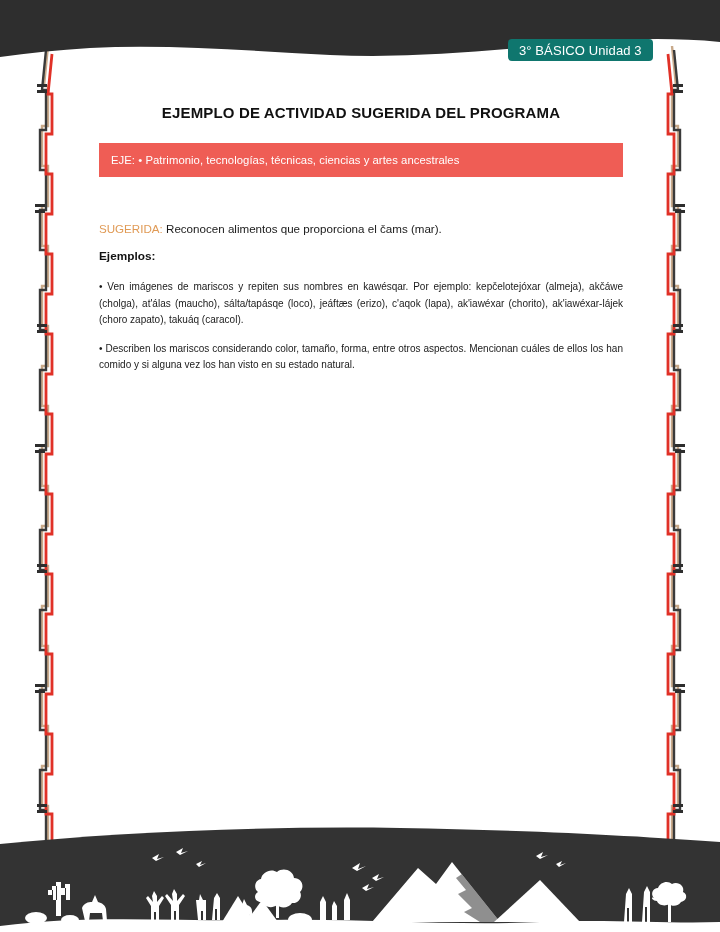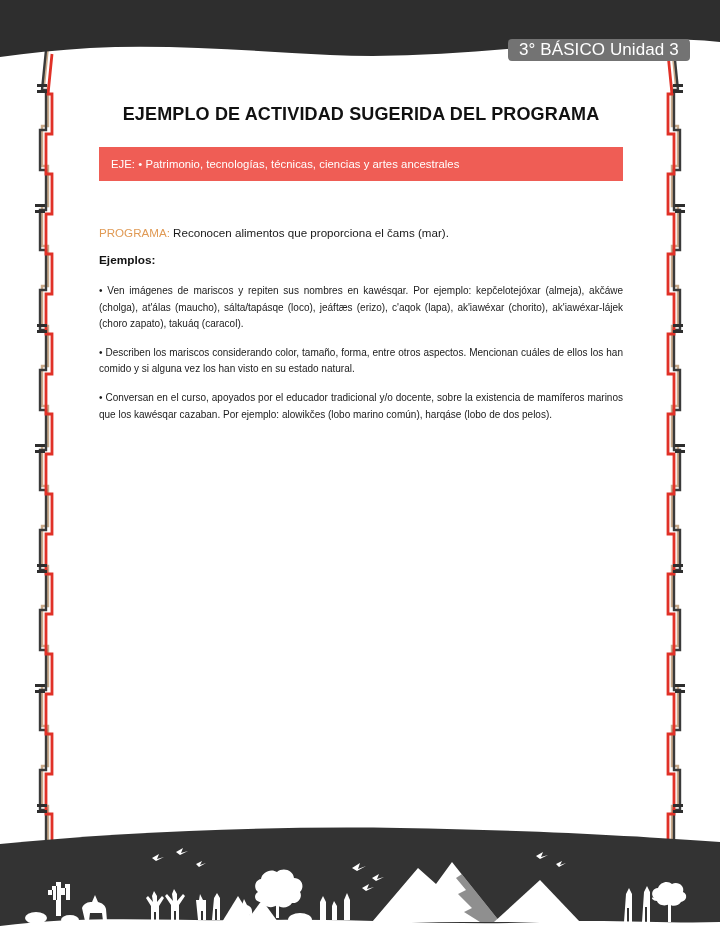--- a/index.html
+++ b/index.html
@@ -28,24 +28,24 @@
   }
   .badge {
     position: absolute;
     left: 508px;
     top: 39px;
     height: 22px;
     padding: 0 11px;
     display: flex;
     align-items: center;
     justify-content: center;
-    background: #737373;
+    background: #0f766e;
     color: #ffffff;
     border-radius: 4px;
-    font-size: 17px;
+    font-size: 13px;
     font-weight: 400;
     letter-spacing: .1px;
     white-space: nowrap;
     z-index: 6;
   }
 
   
   .ribbon {
     position: absolute;
     top: 46px;
@@ -70,21 +70,21 @@
   .content {
     position: absolute;
     left: 99px;
     top: 104px;
     width: 524px;
     z-index: 2;
   }
   .doc-title {
     margin: 0;
     text-align: center;
-    font-size: 18px;
+    font-size: 15px;
     font-weight: bold;
     color: #111111;
     letter-spacing: .15px;
   }
   .eje-bar {
     margin-top: 22px;
     background: #ef5d55;
     height: 34px;
     display: flex;
     align-items: center;
@@ -216,29 +216,28 @@
 
   <div class="content">
 
     <h1 class="doc-title">EJEMPLO DE ACTIVIDAD SUGERIDA DEL PROGRAMA</h1>
 
     <div class="eje-bar">
       <span class="eje-text">EJE: • Patrimonio, tecnologías, técnicas, ciencias y artes ancestrales</span>
     </div>
 
     <p class="activity-line">
-      <span class="activity-label">PROGRAMA:</span><span> Reconocen alimentos que proporciona el čams (mar).</span>
+      <span class="activity-label">SUGERIDA:</span><span> Reconocen alimentos que proporciona el čams (mar).</span>
     </p>
 
     <div class="ejemplos">Ejemplos:</div>
 
     <div class="bullets">
       <p class="bullet">• Ven imágenes de mariscos y repiten sus nombres en kawésqar. Por ejemplo: kepčelotejóxar (almeja), akčáwe (cholga), at'álas (maucho), sálta/tapásqe (loco), jeáftæs (erizo), c'aqok (lapa), ak'iawéxar (chorito), ak'iawéxar-lájek (choro zapato), takuáq (caracol).</p>
       <p class="bullet">• Describen los mariscos considerando color, tamaño, forma, entre otros aspectos. Mencionan cuáles de ellos los han comido y si alguna vez los han visto en su estado natural.</p>
-      <p class="bullet">• Conversan en el curso, apoyados por el educador tradicional y/o docente, sobre la existencia de mamíferos marinos que los kawésqar cazaban. Por ejemplo: alowikčes (lobo marino común), harqáse (lobo de dos pelos).</p>
     </div>
   </div>
 
   <svg class="bottom-art" viewBox="0 0 720 110" preserveAspectRatio="none">
 
     <path d="M0,22 C120,10 260,4 400,6 C530,8 640,14 720,20 L720,110 L0,110 Z" fill="#333333"></path>
 
     <g fill="#ffffff">
 
       <path d="M152,36 l7,-4 l-2,5 l7,-2 l-8,4 z"></path>

